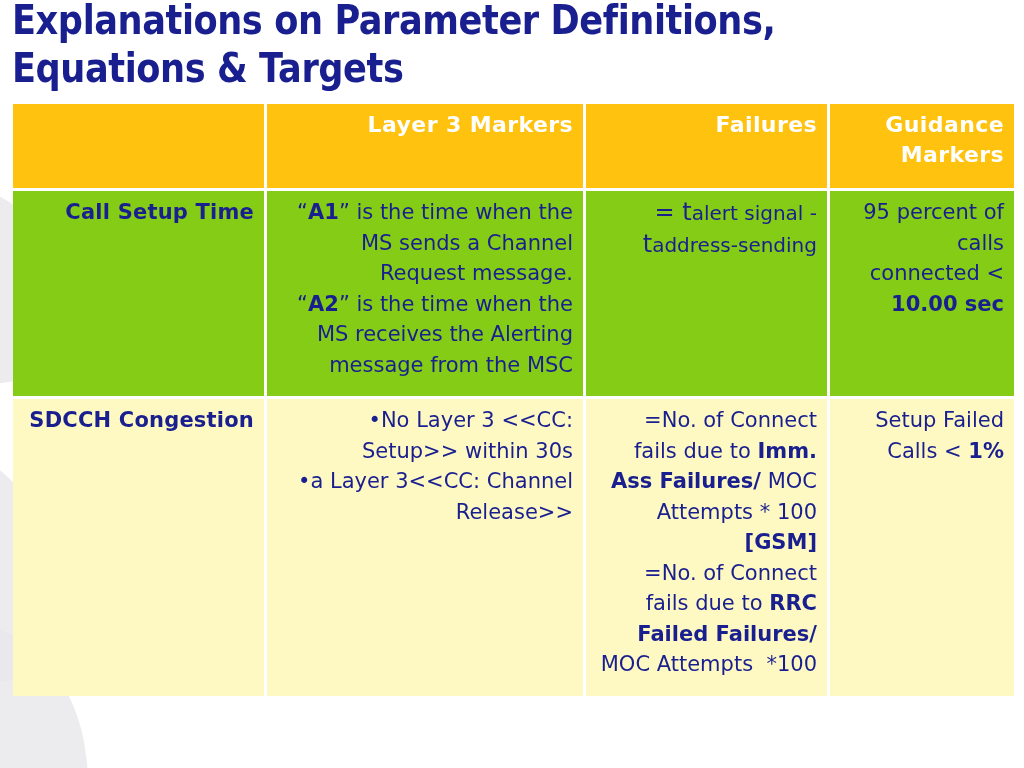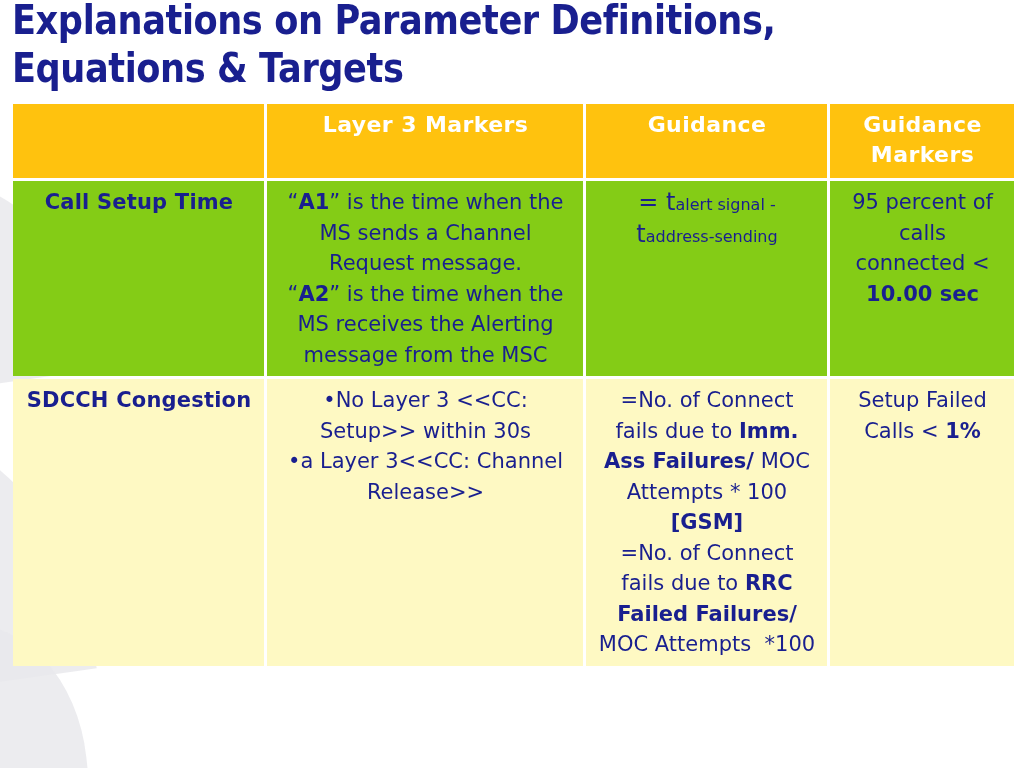--- a/index.html
+++ b/index.html
@@ -72,22 +72,22 @@
   table.kpi {
     border-collapse: separate;
     border-spacing: 3px;
     width: 1004px;
     table-layout: fixed;
   }
 
   table.kpi th,
   table.kpi td {
     vertical-align: top;
-    padding: 6px 10px 6px 11px;
-    text-align: center;
+    padding: 6px 10px 16px 11px;
+    text-align: right;
   }
 
   
   table.kpi thead th {
     background: #ffc20e;
     color: #ffffff;
     font-family: "DejaVu Sans", sans-serif;
     font-weight: bold;
     font-size: 22px;
     line-height: 30px;
@@ -116,21 +116,21 @@
   }
 
   .col1 { width: 251px; }
   .col2 { width: 316px; }
   .col3 { width: 241px; }
   .col4 { width: 184px; }
 
   b, strong { font-weight: bold; }
 
   .sub {
-    font-size: 16px;
+    font-size: 20px;
     line-height: 20px;
     vertical-align: baseline;
   }
 
   .eqn-t {
     font-size: 24px;
   }
 
   .bullet-line { display: block; }
 
@@ -152,21 +152,21 @@
       <colgroup>
         <col class="col1">
           <col class="col2">
           <col class="col3">
           <col class="col4">
       </colgroup>
       <thead>
         <tr>
           <th class="corner"></th>
           <th>Layer 3 Markers</th>
-          <th>Guidance</th>
+          <th>Failures</th>
           <th>Guidance Markers</th>
         </tr>
       </thead>
       <tbody>
         <tr class="row-a">
           <td class="label">Call Setup Time</td>
           <td>
             <span class="cellbox">“<b>A1</b>” is the time when the MS sends a Channel Request message.</span>
             <span class="cellbox">“<b>A2</b>” is the time when the MS receives the Alerting message from the MSC</span>
           </td>

